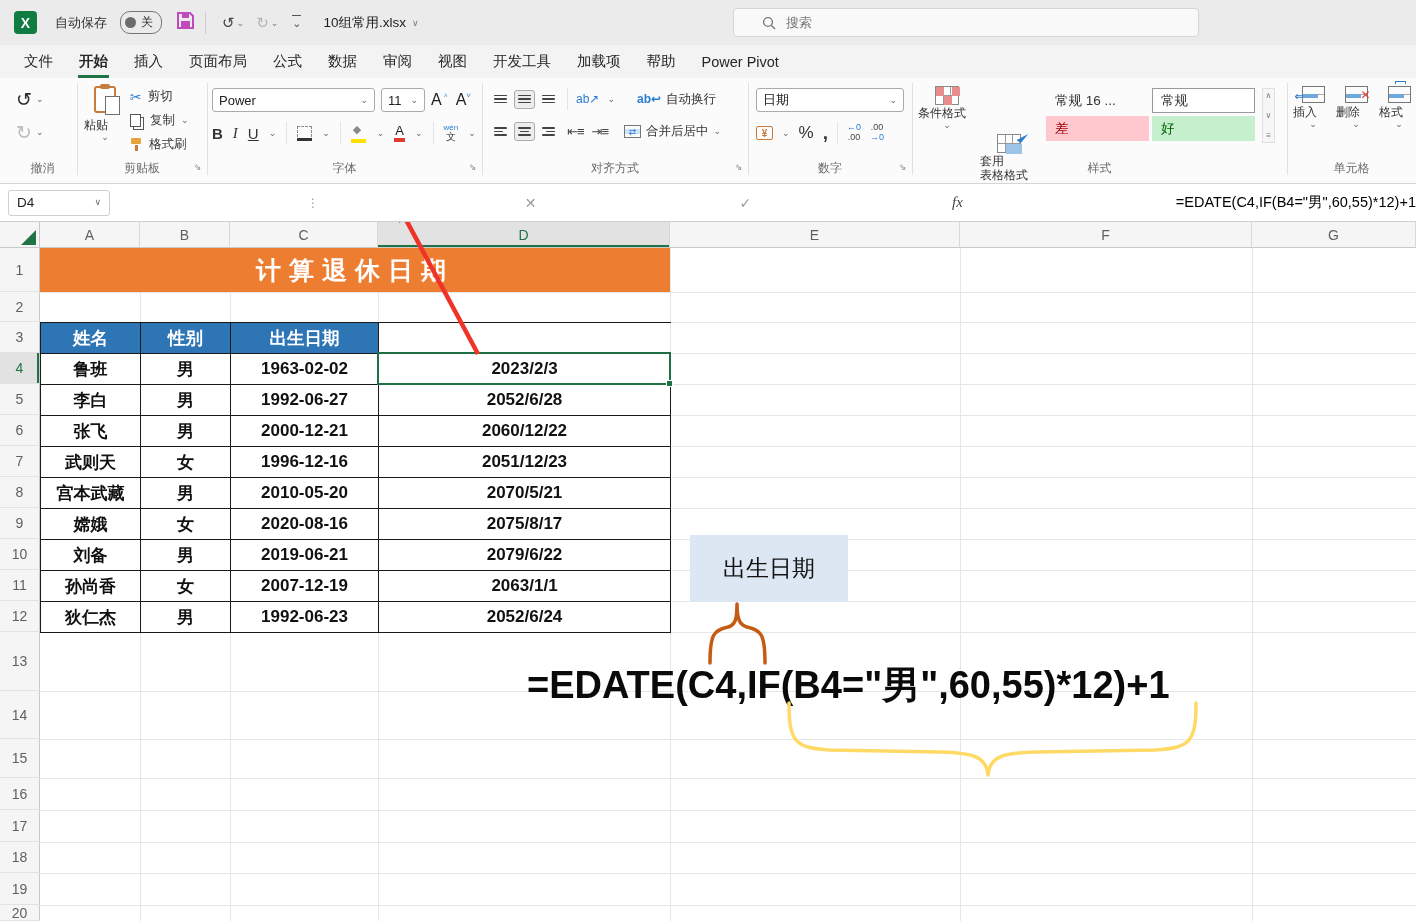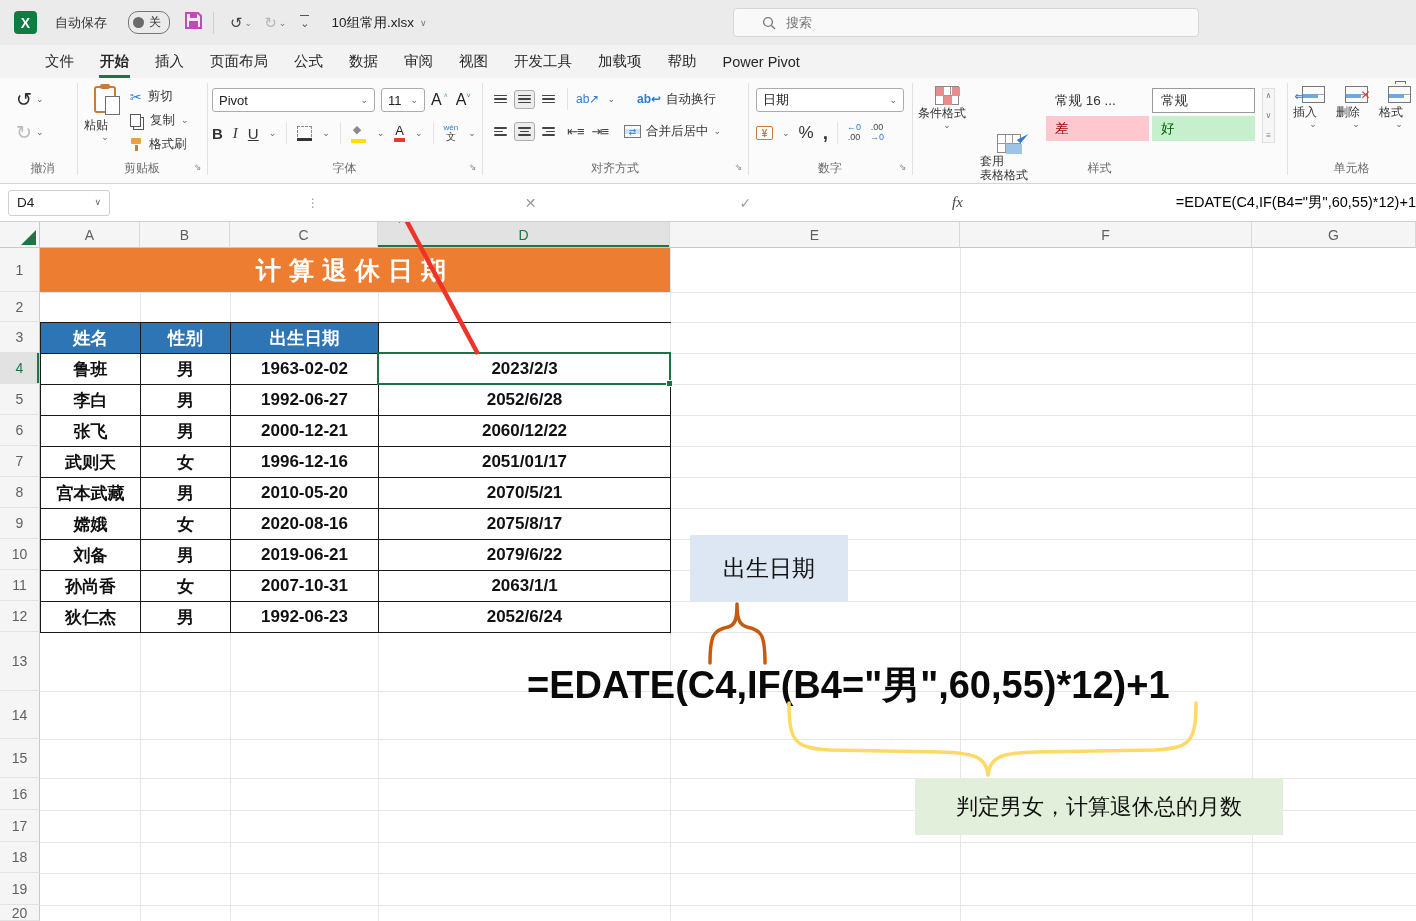--- a/index.html
+++ b/index.html
@@ -2,37 +2,37 @@
 <html><head>
 <meta charset="utf-8">
 <style>
   * { margin:0; padding:0; box-sizing:border-box; }
   html,body { width:1416px; height:921px; overflow:hidden; font-family:"Liberation Sans","DejaVu Sans",sans-serif; }
   #app { position:relative; width:1416px; height:921px; background:#fff; }
 
   
   #titlebar { position:absolute; left:0; top:0; width:1416px; height:45px; background:#EBEBEB; display:flex; align-items:center; }
   .xl-logo { width:23px; height:23px; margin-left:14px; background:#107C41; border-radius:4px; color:#fff; font-weight:bold; font-size:14px; display:flex; align-items:center; justify-content:center; }
-  .autosave { display:flex; align-items:center; gap:21px; margin-left:18px; font-size:13px; color:#333; }
+  .autosave { display:flex; align-items:center; gap:13px; margin-left:18px; font-size:13px; color:#333; }
   .toggle { display:flex; align-items:center; gap:5px; border:1px solid #757575; border-radius:10px; padding:2px 8px 2px 4px; font-size:12px; color:#333; background:#EBEBEB; }
   .toggle .dot { width:11px; height:11px; border-radius:50%; background:#6b6b6b; }
   .save-btn { margin-left:14px; }
   .tb-sep { width:1px; height:22px; background:#cfcfcf; margin:0 10px; }
   .qat-btn { font-size:15px; color:#444; margin:0 6px; display:flex; align-items:center; gap:2px; }
   .qat-btn.dis { color:#b5b5b5; }
   .mini-chev { font-size:9px; color:#777; }
   .qat-more { font-size:11px; color:#555; border-top:1.5px solid #555; padding-top:1px; margin:0 8px; }
   .filename { font-size:13.5px; color:#222; margin-left:14px; display:flex; gap:6px; align-items:center; }
   #searchbox { position:absolute; left:733px; top:8px; width:466px; height:29px; background:#F9F9F9; border:1px solid #D6D6D6; border-radius:4px; display:flex; align-items:center; padding-left:28px; }
   #searchbox svg { position:absolute; left:28px; top:7px; }
   #searchbox input { border:none; outline:none; background:transparent; font-size:13px; color:#333; margin-left:24px; width:380px; font-family:inherit; }
 
   
   #menurow { position:absolute; left:0; top:45px; width:1416px; height:33px; background:#F3F3F3; }
-  #menu-tabs { display:flex; gap:0; padding-left:32px; height:33px; align-items:center; }
+  #menu-tabs { display:flex; gap:0; padding-left:11px; height:33px; align-items:center; }
   .mtab { font-size:14.5px; color:#262626; padding:0 13px; height:33px; display:flex; align-items:center; position:relative; }
   .mtab.active { font-weight:bold; }
   .mtab.active::after { content:""; position:absolute; left:12px; right:12px; bottom:0; height:3px; background:#217346; }
 
   
   #ribbon { position:absolute; left:0; top:78px; width:1416px; height:106px; background:#FBFBFB; border-bottom:1px solid #D5D5D5; font-size:12px; color:#333; }
   .gsep { position:absolute; top:5px; height:92px; width:1px; background:#E1E1E1; }
   .glabel { position:absolute; top:82px; height:18px; font-size:12px; color:#6b6b6b; text-align:center; }
   .launcher { position:absolute; top:84px; font-size:9px; color:#8a8a8a; }
   .rbtn-lbl { font-size:12px; color:#333; text-align:left; line-height:1.15; }
@@ -255,21 +255,21 @@
           <span class="brush-ic"></span>
           <span>格式刷</span>
         </span>
     </div>
     <div class="glabel" style="left:77px;width:130px;">剪贴板</div>
     <div class="launcher" style="left:194px;">⇘</div>
     <div class="gsep" style="left:207px;"></div>
 
     <div class="font-row1">
       <div class="selbox fname">
-          <span>Pivot</span>
+          <span>Power</span>
           <span class="chev">⌄</span>
         </div>
       <div class="selbox fsize">
           <span>11</span>
           <span class="chev">⌄</span>
         </div>
       <span class="fontsize-btn">A<sup>＾</sup></span>
       <span class="fontsize-btn">A<sup>˅</sup></span>
     </div>
     <div class="font-row2">
@@ -513,21 +513,21 @@
           <div class="trow">
             <div class="tcell c0">张飞</div>
             <div class="tcell c1">男</div>
             <div class="tcell c2">2000-12-21</div>
             <div class="tcell c3">2060/12/22</div>
           </div>
           <div class="trow">
             <div class="tcell c0">武则天</div>
             <div class="tcell c1">女</div>
             <div class="tcell c2">1996-12-16</div>
-            <div class="tcell c3">2051/01/17</div>
+            <div class="tcell c3">2051/12/23</div>
           </div>
           <div class="trow">
             <div class="tcell c0">宫本武藏</div>
             <div class="tcell c1">男</div>
             <div class="tcell c2">2010-05-20</div>
             <div class="tcell c3">2070/5/21</div>
           </div>
           <div class="trow">
             <div class="tcell c0">嫦娥</div>
             <div class="tcell c1">女</div>
@@ -536,38 +536,37 @@
           </div>
           <div class="trow">
             <div class="tcell c0">刘备</div>
             <div class="tcell c1">男</div>
             <div class="tcell c2">2019-06-21</div>
             <div class="tcell c3">2079/6/22</div>
           </div>
           <div class="trow">
             <div class="tcell c0">孙尚香</div>
             <div class="tcell c1">女</div>
-            <div class="tcell c2">2007-10-31</div>
+            <div class="tcell c2">2007-12-19</div>
             <div class="tcell c3">2063/1/1</div>
           </div>
           <div class="trow">
             <div class="tcell c0">狄仁杰</div>
             <div class="tcell c1">男</div>
             <div class="tcell c2">1992-06-23</div>
             <div class="tcell c3">2052/6/24</div>
           </div>
         </div>
     </div>
     <div id="selection">
         <span class="handle"></span>
       </div>
 
     <div id="birth-box">出生日期</div>
     <div id="big-formula">=EDATE(C4,IF(B4="男",60,55)*12)+1</div>
-    <div id="note-box">判定男女，计算退休总的月数</div>
 
     <svg id="shape-svg" width="1416" height="699" viewBox="0 0 1416 699">
 
       <g>
         <line x1="478" y1="132" x2="404" y2="-6" stroke="#F03329" stroke-width="4.5"></line>
         <polygon points="398,-18 412,-7 399,1" fill="#F03329"></polygon>
       </g>
 
       <path d="M 710 441 C 710 412, 714 408, 728 405 C 735 403, 737 398, 737 382 M 765 441 C 765 412, 761 408, 747 405 C 740 403, 737 398, 737 382" fill="none" stroke="#C55A11" stroke-width="3.5" stroke-linecap="round"></path>
 

